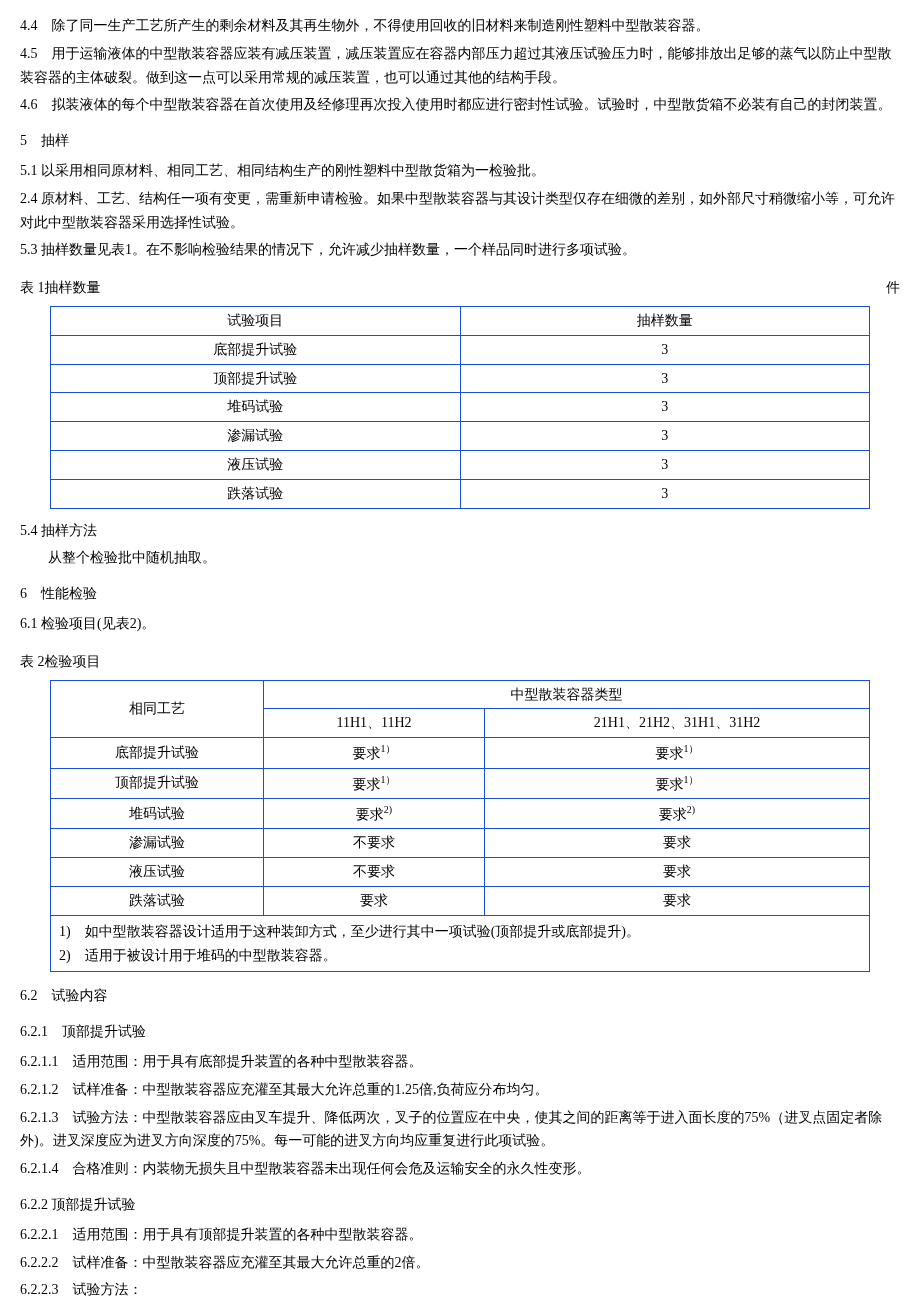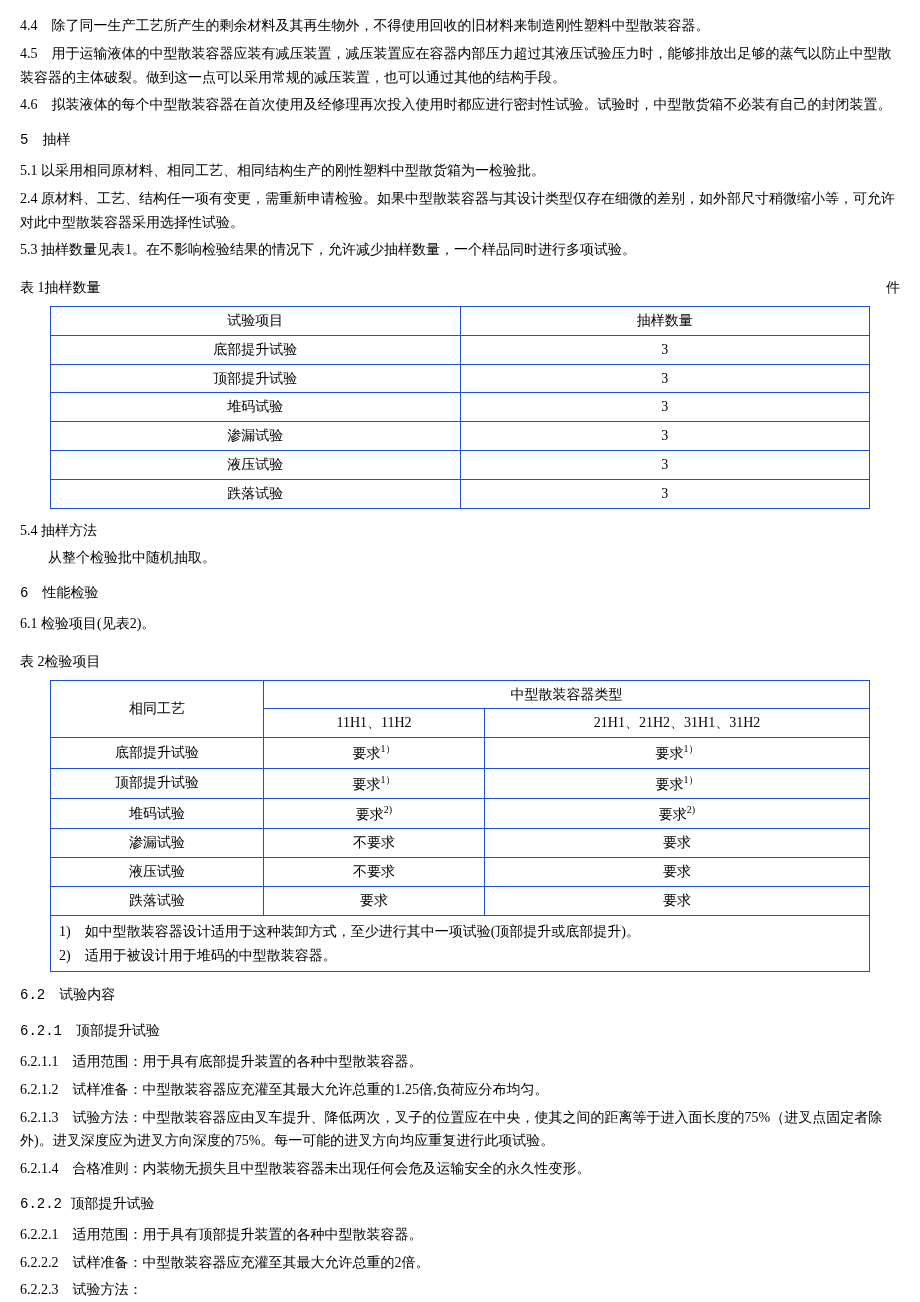--- a/index.html
+++ b/index.html
@@ -10,21 +10,20 @@
     padding: 10px 20px;
     color: #000;
     background: #fff;
     width: 880px;
   }
   p {
     margin: 4px 0;
   }
   .section-title {
     margin: 12px 0 6px 0;
-    font-family: Liberation Mono, monospace;
   }
   .indent {
     text-indent: 2em;
   }
   .table-caption-row {
     display: flex;
     justify-content: space-between;
     margin: 14px 0 6px 0;
   }
   .table-caption-center {

